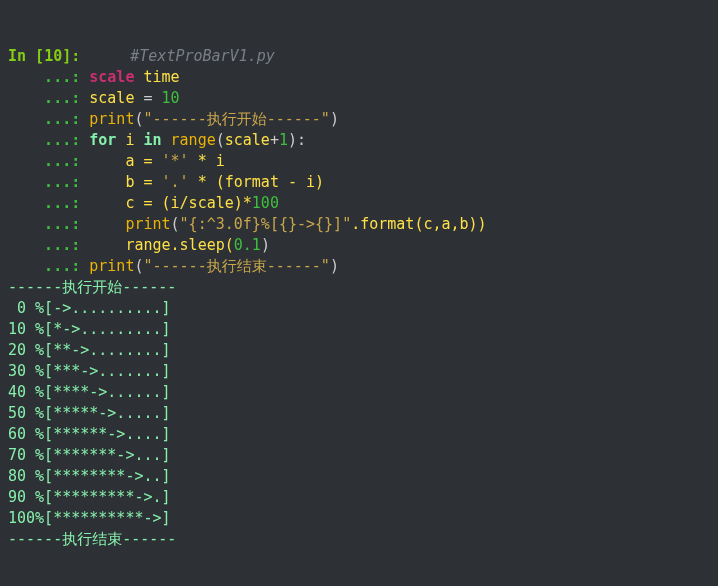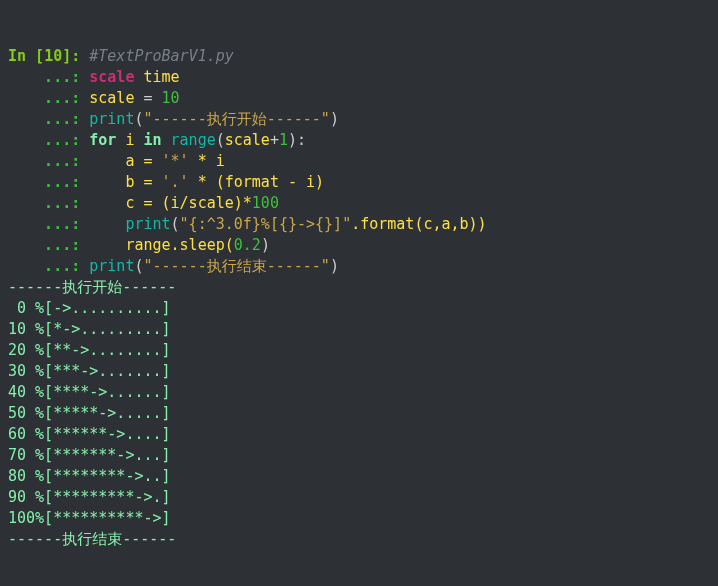--- a/index.html
+++ b/index.html
@@ -11,44 +11,44 @@
     line-height: 21px;
     color: #cccccc;
     white-space: pre;
     width: 718px;
     height: 586px;
     box-sizing: border-box;
     overflow: hidden;
   }
   .prompt-in { color: #84cc16; font-weight: bold; }
   .prompt-cont { color: #3fbf3f; font-weight: bold; }
-  .comment { color: #7a7f85; font-style: italic; }
+  .comment { color: #7a7f85; font-style: italic; margin-left: 41px; }
   .kw { color: #86efac; font-weight: bold; }
   .import-kw { color: #c93071; font-weight: bold; }
   .name { color: #fde047; }
-  .builtin { color: #14b8a6; }
+  .builtin { color: #eab308; }
   .op { color: #cccccc; }
   .num { color: #3fbf3f; }
   .str { color: #c8a64c; }
   .paren { color: #cccccc; }
   .output { color: #86efac; }
 </style>
 </head>
 <body>
 
 <div><span class="prompt-in"><span>In [</span><span>10</span><span>]: </span></span><span class="comment">#TextProBarV1.py</span>
 <span class="prompt-cont">    ...: </span><span class="import-kw">scale</span> <span class="name">time</span>
 <span class="prompt-cont">    ...: </span><span class="name">scale</span><span class="op"> = </span><span class="num">10</span>
 <span class="prompt-cont">    ...: </span><span class="builtin">print</span><span class="paren">(</span><span class="str">"------执行开始------"</span><span class="paren">)</span>
 <span class="prompt-cont">    ...: </span><span class="kw">for</span><span class="name"> i </span><span class="kw">in</span> <span class="builtin">range</span><span class="paren">(</span><span class="name">scale</span><span class="op">+</span><span class="num">1</span><span class="paren">):</span>
 <span class="prompt-cont">    ...: </span><span class="name">    a = </span><span class="str">'*'</span><span class="name"> * i</span>
 <span class="prompt-cont">    ...: </span><span class="name">    b = </span><span class="str">'.'</span><span class="name"> * (format - i)</span>
 <span class="prompt-cont">    ...: </span><span class="name">    c = (i/scale)*</span><span class="num">100</span>
 <span class="prompt-cont">    ...: </span>    <span class="builtin">print</span><span class="paren">(</span><span class="str">"{:^3.0f}%[{}-&gt;{}]"</span><span class="name">.format(c,a,b))</span>
-<span class="prompt-cont">    ...: </span><span class="name">    range.sleep(</span><span class="num">0.2</span><span class="paren">)</span>
+<span class="prompt-cont">    ...: </span><span class="name">    range.sleep(</span><span class="num">0.1</span><span class="paren">)</span>
 <span class="prompt-cont">    ...: </span><span class="builtin">print</span><span class="paren">(</span><span class="str">"------执行结束------"</span><span class="paren">)</span>
 </div><div class="output"><span>------执行开始------</span>
 <span> 0 %[-&gt;..........]</span>
 <span>10 %[*-&gt;.........]</span>
 <span>20 %[**-&gt;........]</span>
 <span>30 %[***-&gt;.......]</span>
 <span>40 %[****-&gt;......]</span>
 <span>50 %[*****-&gt;.....]</span>
 <span>60 %[******-&gt;....]</span>
 <span>70 %[*******-&gt;...]</span>

